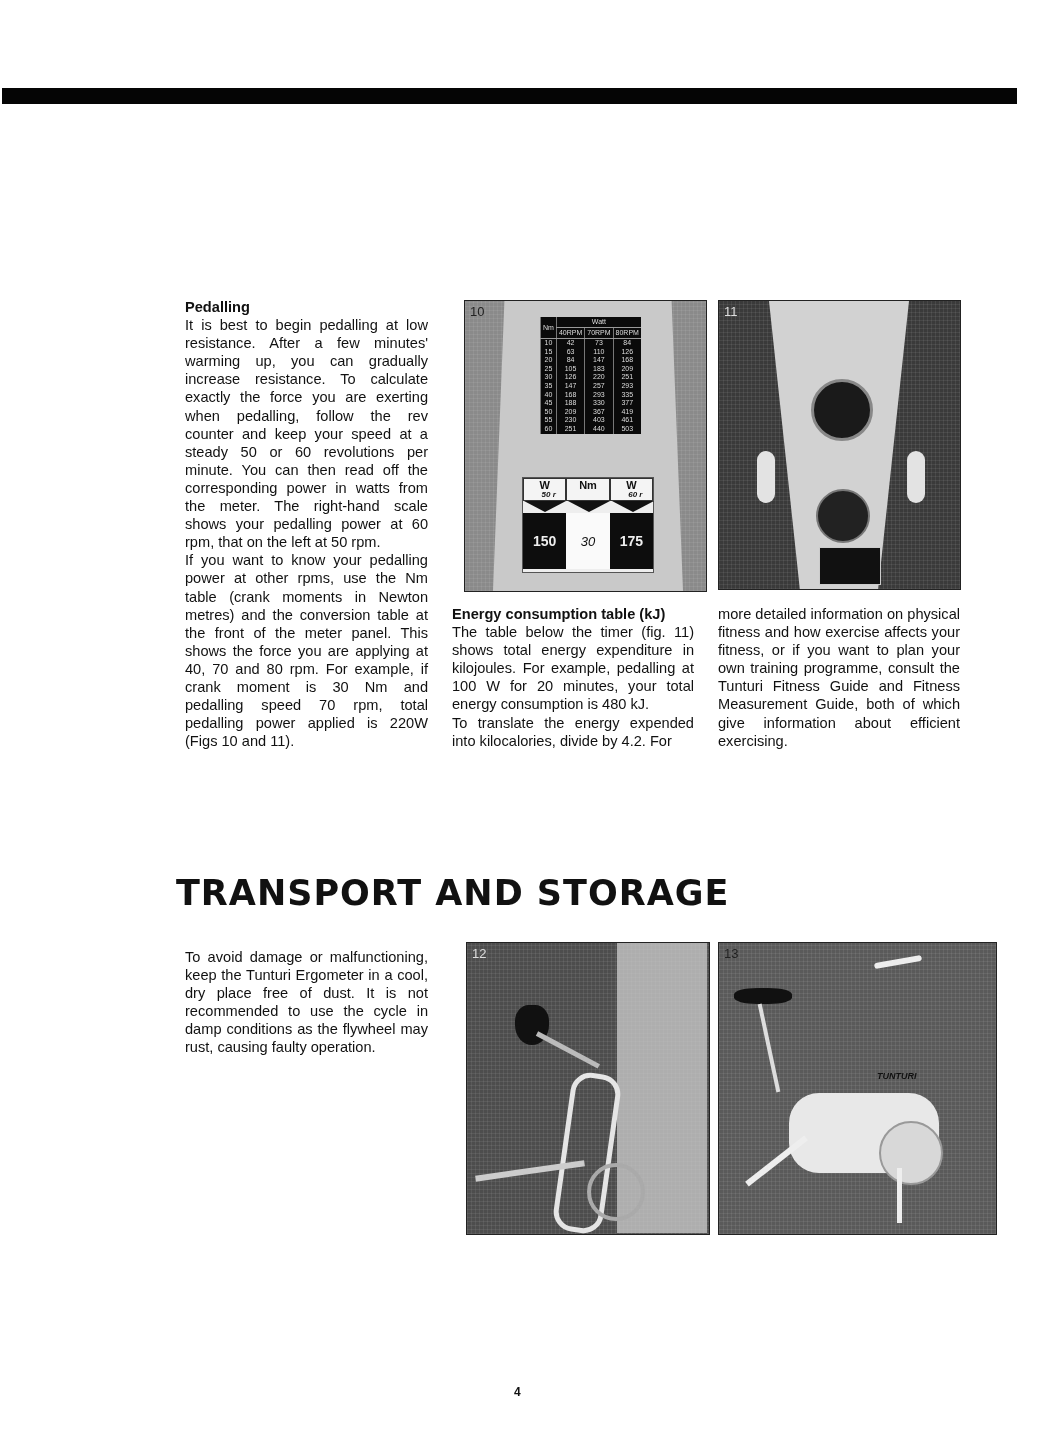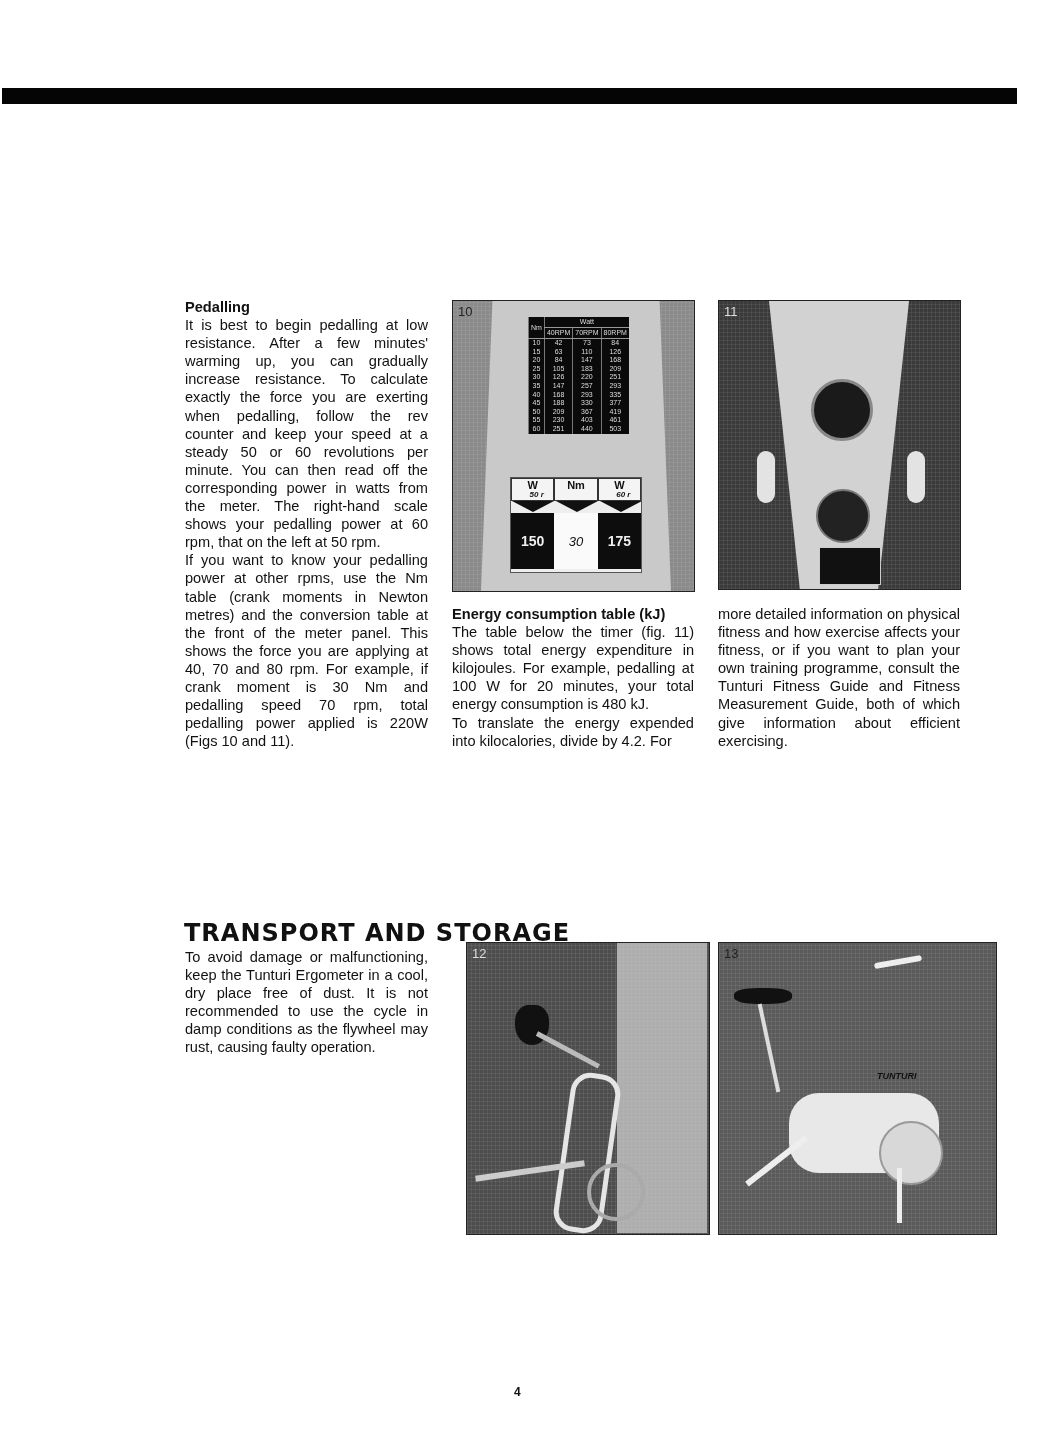--- a/index.html
+++ b/index.html
@@ -17,37 +17,36 @@
     text-align: justify; hyphens: none;
   }
   .col-text p { margin: 0; }
   .col-text .head { font-weight: bold; text-align: left; }
   #col1 { left: 185px; top: 298px; width: 243px; }
   #col2 { left: 452px; top: 605px; width: 242px; }
   #col3 { left: 718px; top: 605px; width: 242px; }
   #col4 { left: 185px; top: 948px; width: 243px; }
 
   .section-title {
-    position: absolute; left: 184px; top: 873px;
-    font-size: 24px; font-weight: 900; letter-spacing: 1px;
+    position: absolute; left: 176px; top: 873px;
+    font-size: 35px; font-weight: 900; letter-spacing: 1px;
     font-family: "DejaVu Sans", "Liberation Sans", sans-serif;
-    margin-top: 46px;
   }
 
   .photo {
     position: absolute; border: 1px solid #222; overflow: hidden;
     background:
       repeating-linear-gradient(0deg, rgba(255,255,255,0.07) 0 1px, transparent 1px 4px),
       repeating-linear-gradient(90deg, rgba(255,255,255,0.07) 0 1px, transparent 1px 4px),
       #8a8a8a;
   }
   .fig-num {
     position: absolute; left: 5px; top: 3px; font-size: 13px; color: #222;
   }
-  #fig10 { left: 452px; top: 300px; width: 241px; height: 290px; }
+  #fig10 { left: 464px; top: 300px; width: 241px; height: 290px; }
   #fig11 { left: 718px; top: 300px; width: 241px; height: 288px; background-color:#3a3a3a; }
   #fig12 { left: 466px; top: 942px; width: 242px; height: 291px; background-color:#4d4d4d; }
   #fig13 { left: 718px; top: 942px; width: 241px; height: 291px; background-color:#5a5a5a;padding-left:36px; }
 
   
   .panel-bg {
     position: absolute; left: 28px; top: 0; width: 190px; height: 290px;
     background: #c9c9c9;
     clip-path: polygon(6% 0, 94% 0, 100% 100%, 0 100%);
   }

